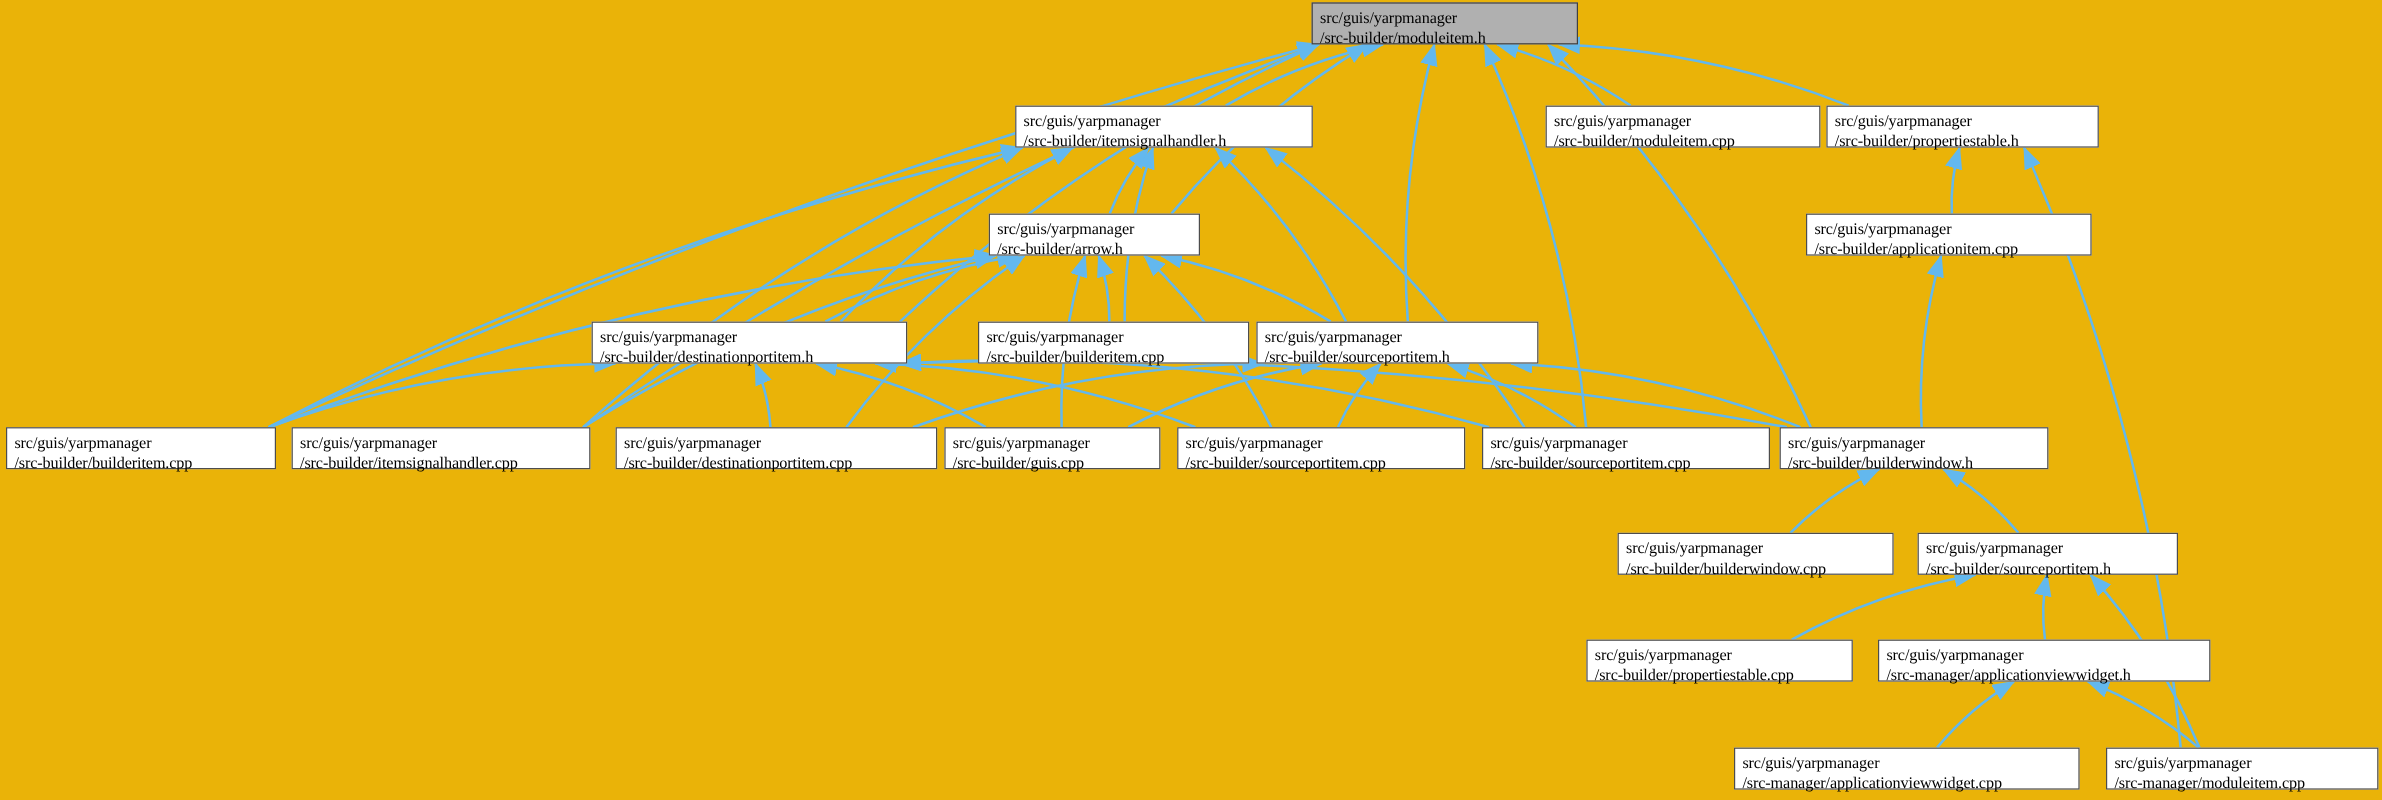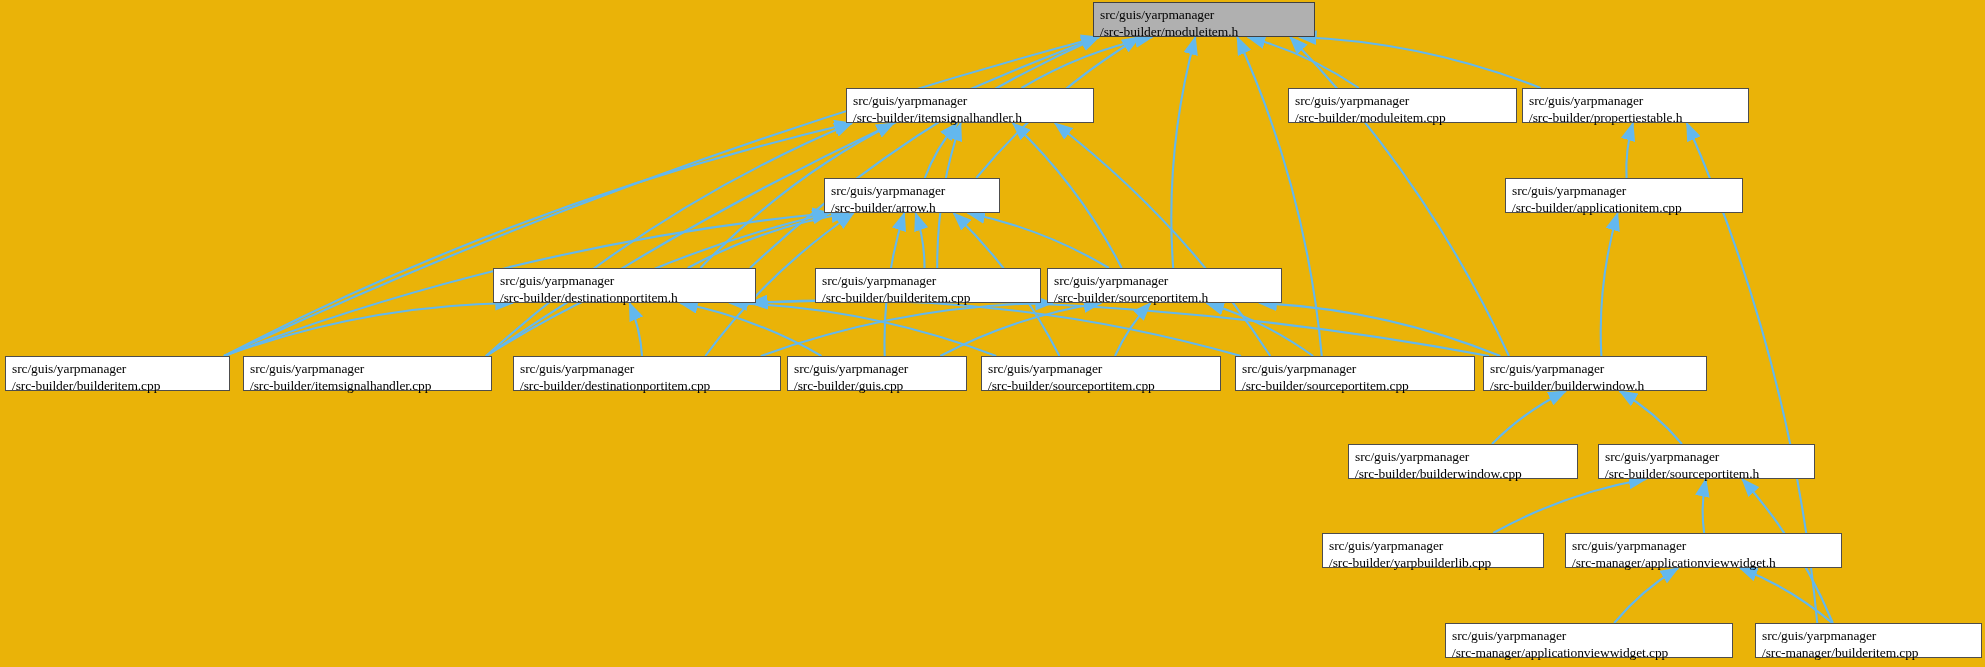--- a/index.html
+++ b/index.html
@@ -112,18 +112,18 @@
       <div class="node" style="left: 1047px; top: 268px; width: 235px; height: 35px;"><span class="l1">src/guis/yarpmanager</span><span class="l2">/src-builder/sourceportitem.h</span></div>
       <div class="node" style="left: 5px; top: 356px; width: 225px; height: 35px;"><span class="l1">src/guis/yarpmanager</span><span class="l2">/src-builder/builderitem.cpp</span></div>
       <div class="node" style="left: 243px; top: 356px; width: 249px; height: 35px;"><span class="l1">src/guis/yarpmanager</span><span class="l2">/src-builder/itemsignalhandler.cpp</span></div>
       <div class="node" style="left: 513px; top: 356px; width: 268px; height: 35px;"><span class="l1">src/guis/yarpmanager</span><span class="l2">/src-builder/destinationportitem.cpp</span></div>
       <div class="node" style="left: 787px; top: 356px; width: 180px; height: 35px;"><span class="l1">src/guis/yarpmanager</span><span class="l2">/src-builder/guis.cpp</span></div>
       <div class="node" style="left: 981px; top: 356px; width: 240px; height: 35px;"><span class="l1">src/guis/yarpmanager</span><span class="l2">/src-builder/sourceportitem.cpp</span></div>
       <div class="node" style="left: 1235px; top: 356px; width: 240px; height: 35px;"><span class="l1">src/guis/yarpmanager</span><span class="l2">/src-builder/sourceportitem.cpp</span></div>
       <div class="node" style="left: 1483px; top: 356px; width: 224px; height: 35px;"><span class="l1">src/guis/yarpmanager</span><span class="l2">/src-builder/builderwindow.h</span></div>
       <div class="node" style="left: 1348px; top: 444px; width: 230px; height: 35px;"><span class="l1">src/guis/yarpmanager</span><span class="l2">/src-builder/builderwindow.cpp</span></div>
       <div class="node" style="left: 1598px; top: 444px; width: 217px; height: 35px;"><span class="l1">src/guis/yarpmanager</span><span class="l2">/src-builder/sourceportitem.h</span></div>
-      <div class="node" style="left: 1322px; top: 533px; width: 222px; height: 35px;"><span class="l1">src/guis/yarpmanager</span><span class="l2">/src-builder/yarpbuilderlib.cpp</span></div>
+      <div class="node" style="left: 1322px; top: 533px; width: 222px; height: 35px;"><span class="l1">src/guis/yarpmanager</span><span class="l2">/src-builder/propertiestable.cpp</span></div>
       <div class="node" style="left: 1565px; top: 533px; width: 277px; height: 35px;"><span class="l1">src/guis/yarpmanager</span><span class="l2">/src-manager/applicationviewwidget.h</span></div>
       <div class="node" style="left: 1445px; top: 623px; width: 288px; height: 35px;"><span class="l1">src/guis/yarpmanager</span><span class="l2">/src-manager/applicationviewwidget.cpp</span></div>
-      <div class="node" style="left: 1755px; top: 623px; width: 227px; height: 35px;"><span class="l1">src/guis/yarpmanager</span><span class="l2">/src-manager/builderitem.cpp</span></div>
+      <div class="node" style="left: 1755px; top: 623px; width: 227px; height: 35px;"><span class="l1">src/guis/yarpmanager</span><span class="l2">/src-manager/moduleitem.cpp</span></div>
     </div>
 </div>
 
 </body></html>

